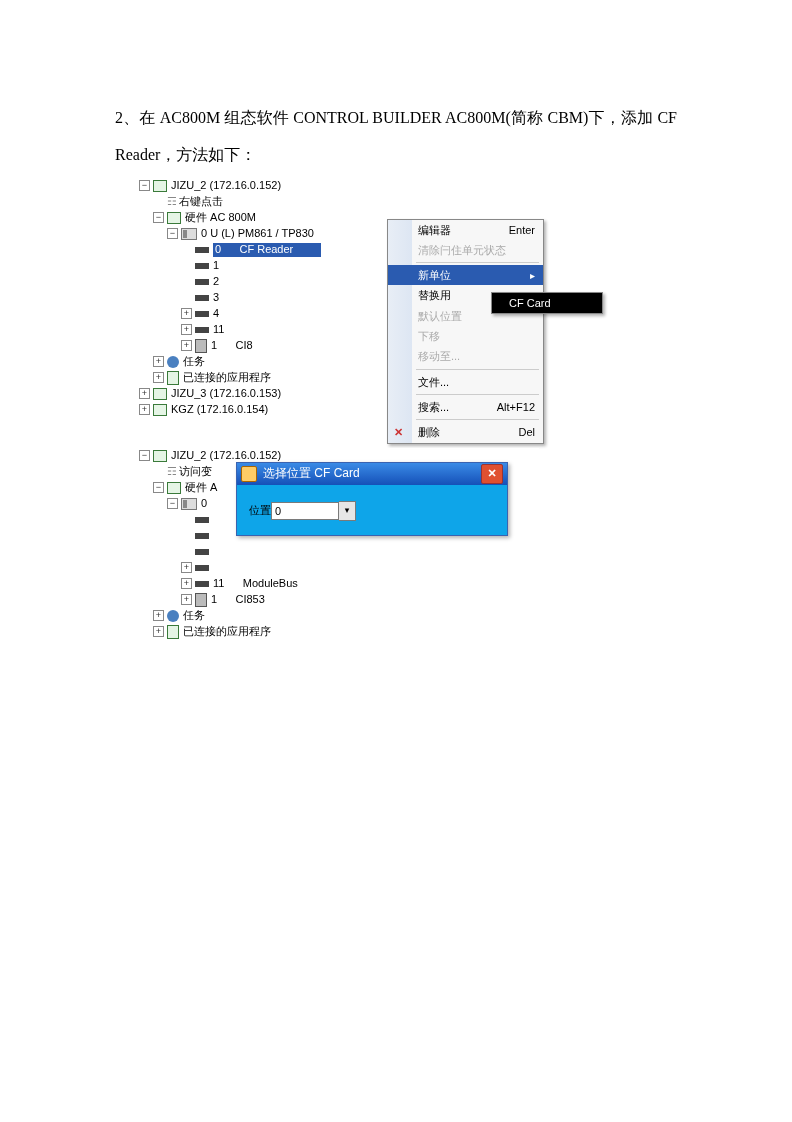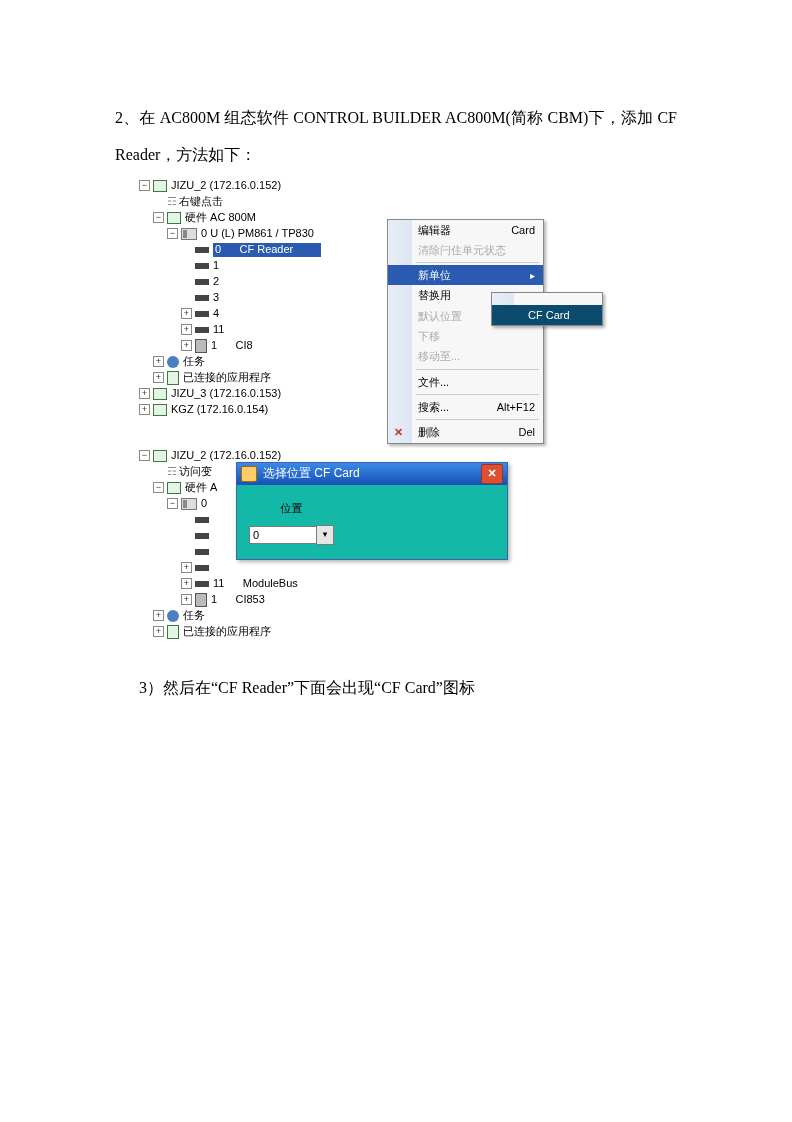--- a/index.html
+++ b/index.html
@@ -119,44 +119,43 @@
     border: 1px solid #888;
     box-shadow: 2px 2px 3px rgba(0,0,0,0.3);
     font-size: 11px;
   }
   .submenu .strip {
     position: absolute; left:0;top:0;bottom:0;width:22px;
     background: linear-gradient(to right, #e8eef6, #dde6f3);
   }
   .sub-item {
     position: relative;
-    padding: 3px 8px 3px 36px;
-    background: #0c4a6e;
+    padding: 3px 8px 3px 17px;
+    background: #000000;
     color: #fff;
-    margin-top: 12px;
   }
 
   
   .shot2 {
     margin-left: 24px;
     margin-bottom: 30px;
     width: 400px;
     font-family: Tahoma, "SimSun", sans-serif;
     font-size: 11px;
     line-height: 1.3;
     position: relative;
     background: #fff;
     min-height: 190px;
   }
   .dialog {
     position: absolute;
     left: 97px;
     top: 14px;
     width: 270px;
-    background: #14b8a6;
+    background: #0ea5e9;
     border: 1px solid #3a63b0;
     box-shadow: 2px 2px 4px rgba(0,0,0,.3);
     font-size: 11px;
   }
   .titlebar {
     height: 22px;
     background: linear-gradient(to bottom, #3a8be6, #1550b8);
     color: #fff;
     display: flex;
     align-items: center;
@@ -173,22 +172,21 @@
   }
   .dlg-body {
     padding: 16px 12px 14px 12px;
     display: flex;
     gap: 12px;
     align-items: flex-start;
   }
   .dlg-left {
     display: flex;
     align-items: center;
-    gap: 10px;
-    flex-direction: column;
+    gap: 0;
   }
   .combo {
     display:flex;align-items:center;
   }
   .combo input {
     width: 60px;height:16px;border:1px solid #7a7a7a;background:#fff;font-size:11px;padding:0 3px;
   }
   .combo .cbtn {
     width:16px;height:18px;border:1px solid #7a7a7a;border-left:none;background:#e6e6e6;
     display:flex;align-items:center;justify-content:center;font-size:9px;
@@ -280,21 +278,21 @@
     <div class="tree-row">
         <span class="tw">+</span>
         <span class="icon-sq"></span>
         <span>KGZ (172.16.0.154)</span>
       </div>
 
     <div class="ctxmenu">
       <div class="strip"></div>
       <div class="ctx-item">
           <span>编辑器</span>
-          <span>Card</span>
+          <span>Enter</span>
         </div>
       <div class="ctx-item disabled">
           <span>清除闩住单元状态</span>
         </div>
       <div class="ctx-sep"></div>
       <div class="ctx-item hot ctx-arrow">
           <span>新单位</span>
           <span></span>
         </div>
       <div class="ctx-item ctx-arrow">
@@ -395,15 +393,14 @@
           <span>位置</span>
           <span class="combo">
             <input value="0" style="">
             <span class="cbtn">▾</span>
           </span>
         </div>
       </div>
     </div>
   </div>
 
-  <p class="para sub">3）然后在“CF Reader”下面会出现“CF Card”图标</p>
 
 </div>
 
 </body></html>

